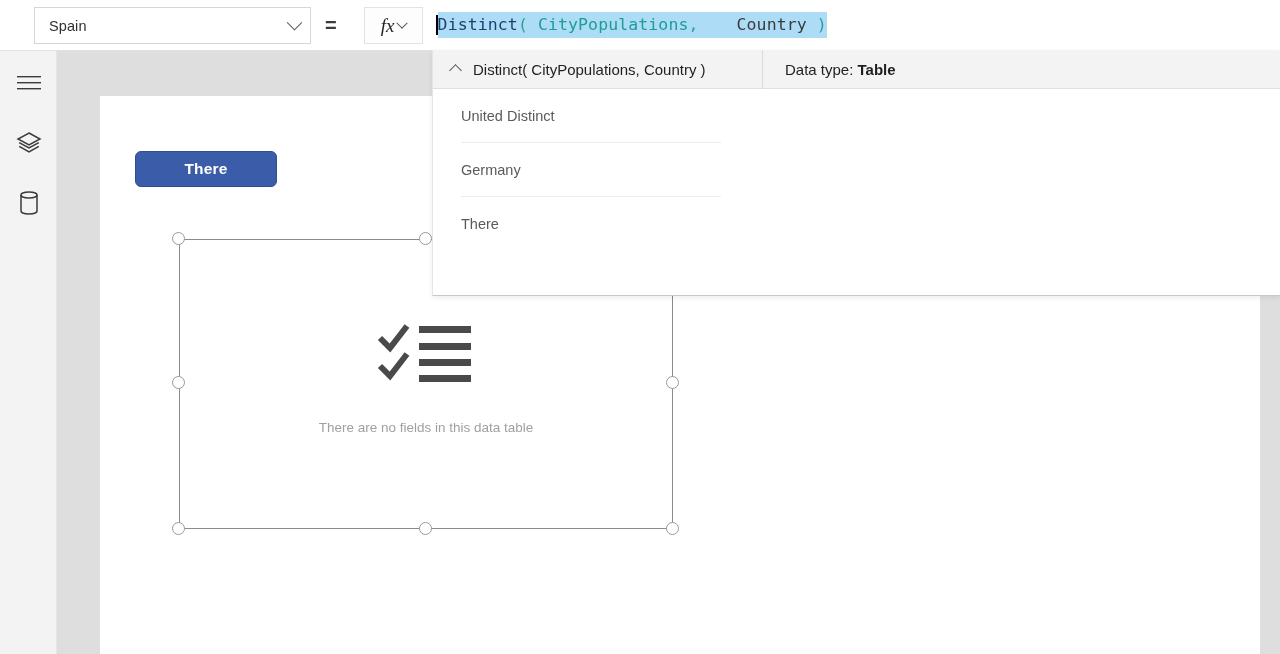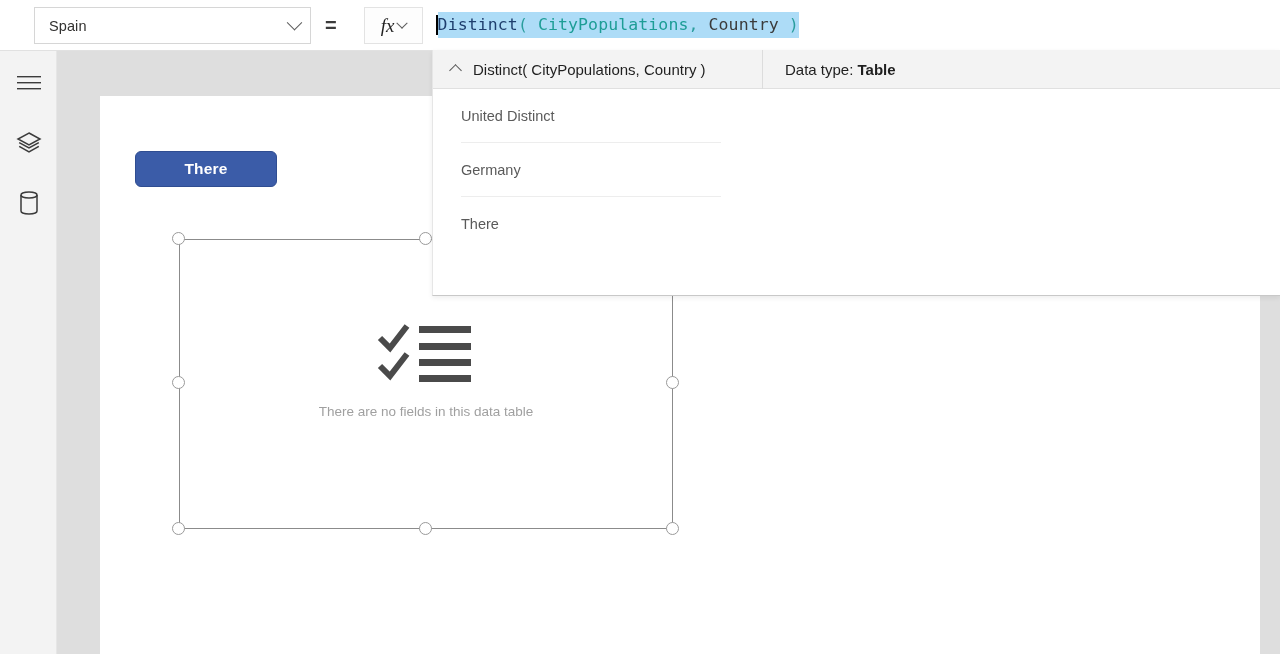--- a/index.html
+++ b/index.html
@@ -112,21 +112,21 @@
     font-size: 16.5px;
     letter-spacing: .1px;
     background: #addcf7;
     white-space: pre;
     line-height: 24px;
     padding: 1px 0;
   }
   .tok-fn   { color: #1f3f6e; }
   .tok-punc { color: #2a9d9d; }
   .tok-src  { color: #1d9d96; }
-  .tok-col  { color: #3b3b3b; }
+  .tok-col  { color: #3b3b3b; margin-left: 28px; }
 
   
   .result-panel {
     position: absolute;
     top: 50px; left: 432px;
     width: 848px;
     height: 246px;
     background: #ffffff;
     border-bottom: 1px solid #c8c8c8;
     border-left: 1px solid #e6e6e6;
@@ -283,20 +283,21 @@
     top: 82px;
     display: flex;
     flex-direction: column;
     align-items: center;
   }
   .dt-icon { margin-bottom: 17px; }
   .dt-msg {
     font-size: 13.5px;
     color: #a0a0a0;
     margin-bottom: 5px;
+    margin-top: 16px;
   }
   .dt-link {
     font-size: 13.5px;
     color: #42b0ee;
     cursor: pointer;
   }
 </style>
 </head>
 <body>
 

